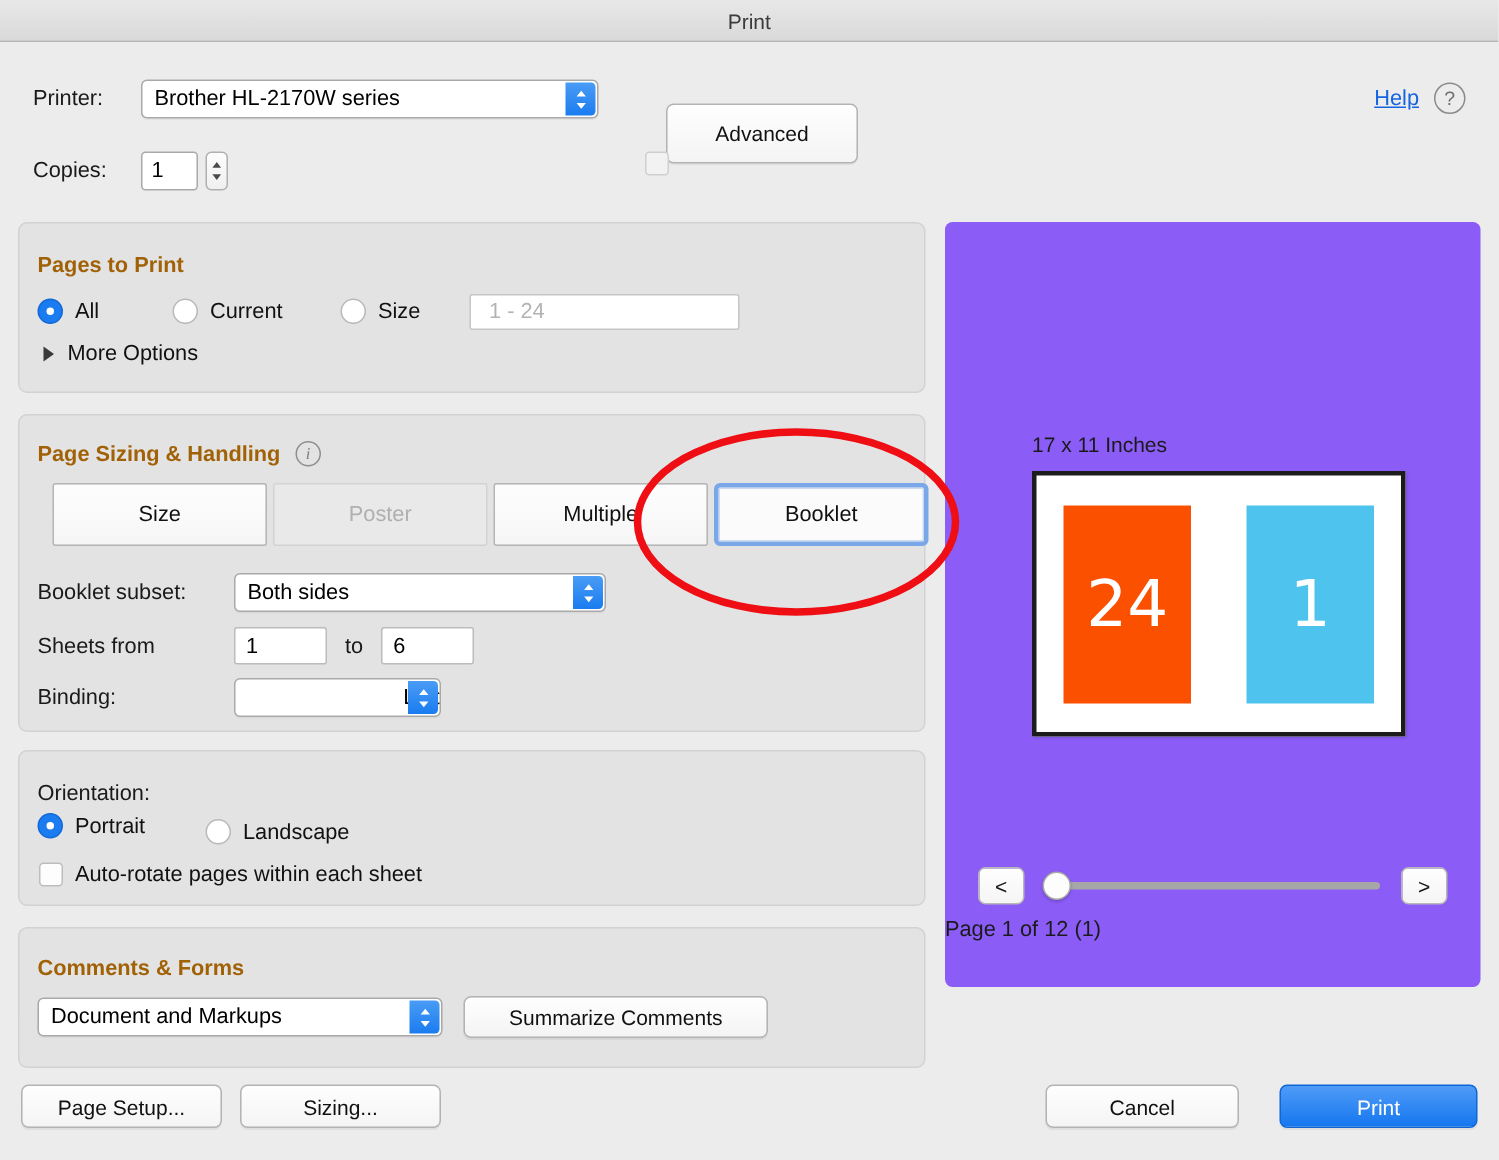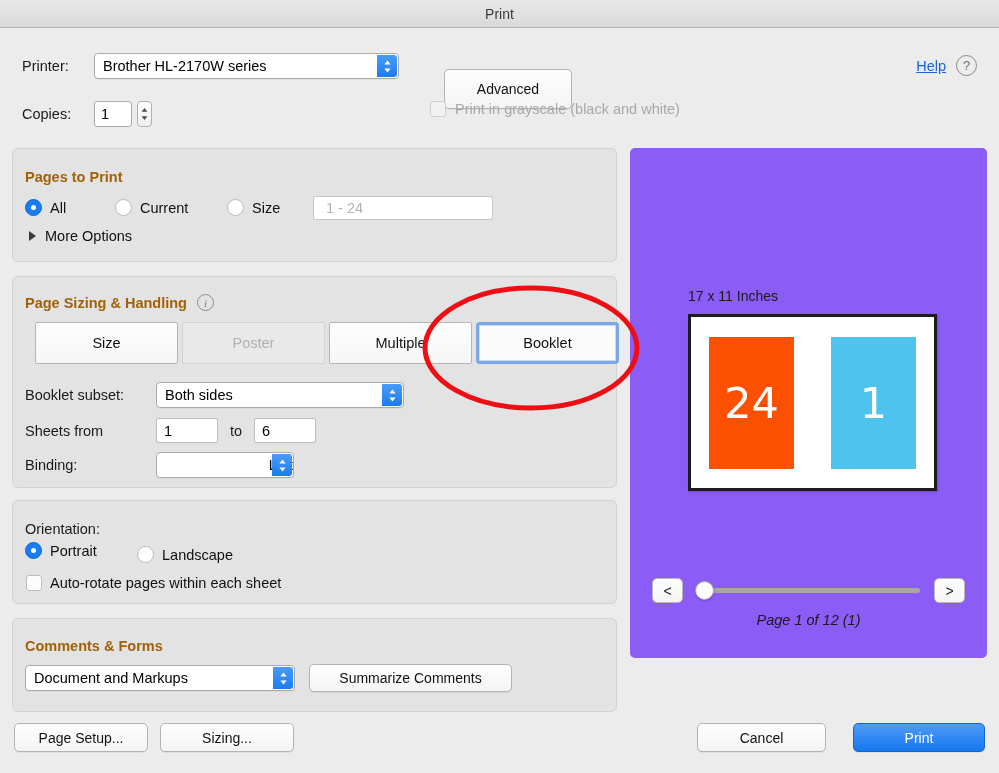--- a/index.html
+++ b/index.html
@@ -179,22 +179,22 @@
   .track {
     position: relative; flex: 1; height: 5px; background: #a7a7a7;
     border-radius: 3px; margin: 0 14px;
   }
   .knob {
     position: absolute; left: -2px; top: -7px; width: 19px; height: 19px;
     border-radius: 50%; background: #fdfdfd; border: 1px solid #a8a8a8;
     box-shadow: 0 1px 2px rgba(0,0,0,0.22);
   }
   .pagecount {
-    position: absolute; left: 0; right: 0; top: 464px; text-align: center;
-    font-size: 14.5px; color: #1a1a1a; font-style: italic;
+    position: absolute; left: 0; right: 0; top: 464px; text-align: left;
+    font-size: 14.5px; color: #1a1a1a;
   }
 
   
   .bottom { position: absolute; left: 0; top: 718px; width: 999px; height: 55px; }
   .b-btn { position: absolute; height: 29px; }
   .b-pagesetup { left: 14px; top: 5px; width: 134px; }
   .b-printer   { left: 160px; top: 5px; width: 134px; }
   .b-cancel    { left: 697px; top: 5px; width: 129px; }
   .b-print {
     left: 853px; top: 5px; width: 132px; height: 29px;
@@ -244,21 +244,20 @@
       <div class="stepper">
         <svg width="9" height="16" viewBox="0 0 9 16">
             <path d="M4.5 2 L7.4 5.8 L1.6 5.8 Z" fill="#4a4a4a"></path>
             <path d="M4.5 14 L1.6 10.2 L7.4 10.2 Z" fill="#4a4a4a"></path>
           </svg>
       </div>
     </div>
 
     <div class="grayscale-row">
       <span class="chk dim"></span>
-      <span class="dimtext">Print in grayscale (black and white)</span>
     </div>
   </div>
 
   <div class="group g-pages">
     <div class="group-title" style="position:absolute;left:12px;top:20px;">Pages to Print</div>
 
     <div class="radio-item" style="position:absolute;left:12px;top:50px;">
       <span class="radio on"></span>
       <span>All</span>
     </div>

